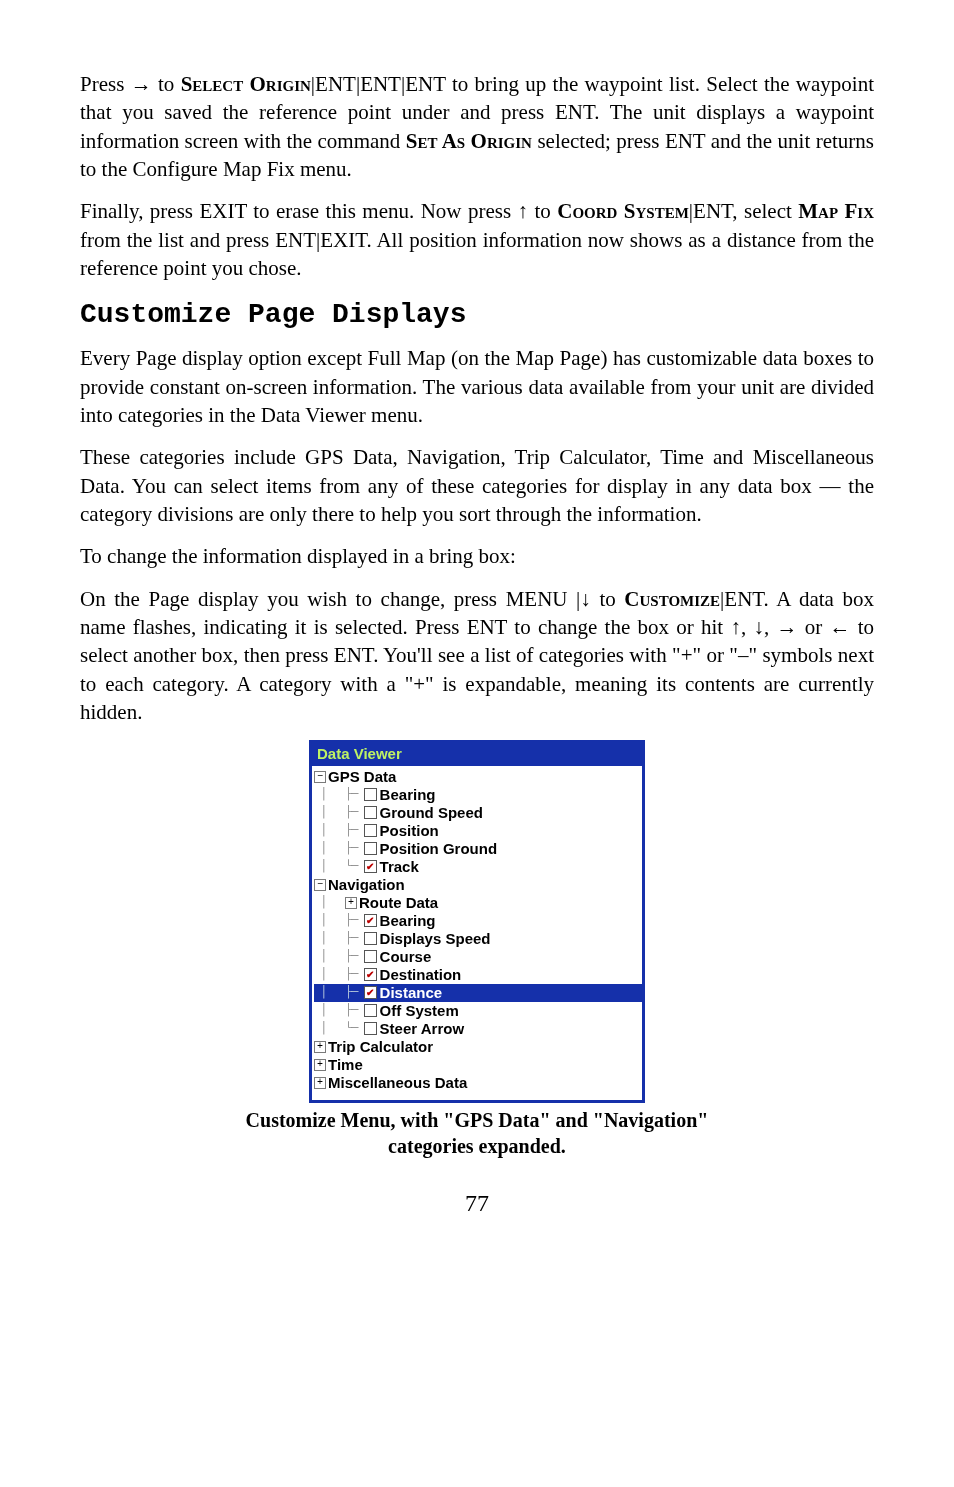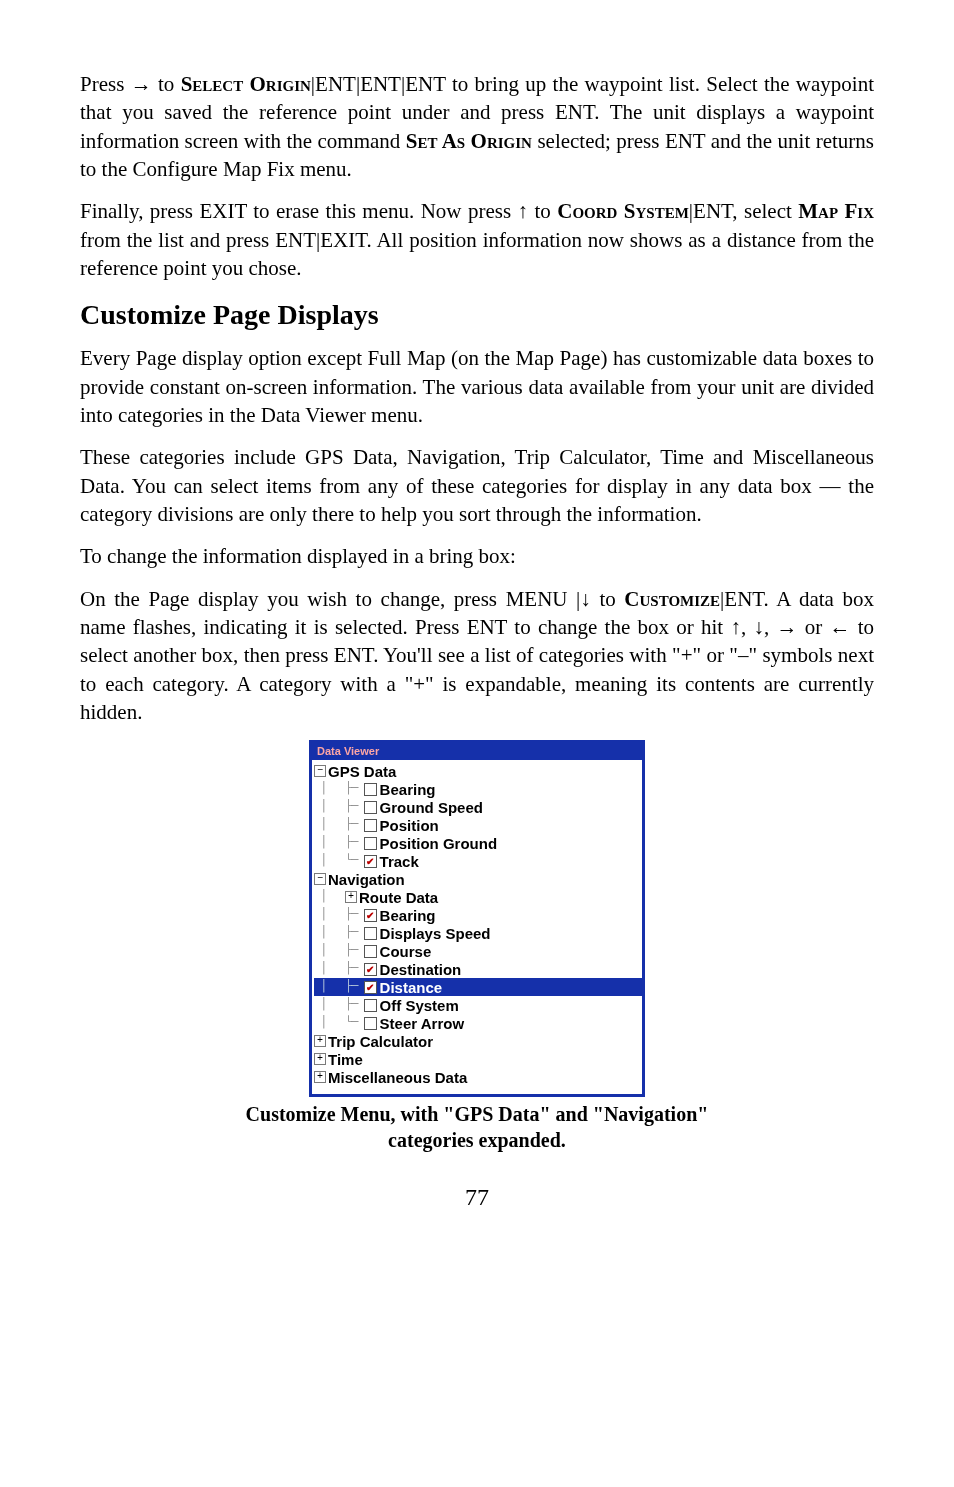--- a/index.html
+++ b/index.html
@@ -13,43 +13,43 @@
     width: 954px;
     box-sizing: border-box;
   }
   p {
     margin: 0 0 14px 0;
     text-align: justify;
   }
   .bold { font-weight: normal; }
   .sc { font-variant: small-caps; font-weight: bold; }
   h2 {
-    font-family: Liberation Serif, serif;
+    font-family: Liberation Mono, monospace;
     font-weight: bold;
     font-size: 28px;
     margin: 14px 0 10px 0;
   }
   .arrow { font-family: Arial, sans-serif; }
   .screenshot-wrap {
     text-align: center;
     margin: 8px 0 4px 0;
   }
   .viewer {
     display: inline-block;
     width: 330px;
     border: 3px solid #1530aa;
     text-align: left;
     font-family: Arial, Helvetica, sans-serif;
     font-size: 15px;
     background: #fff;
   }
   .viewer-title {
     background: #1530aa;
-    color: #fca5a5;
-    font-size: 11px;
+    color: #bef264;
+    font-size: 15px;
     font-weight: bold;
     padding: 1px 5px;
   }
   .tree {
     padding: 2px 0 8px 2px;
   }
   .tree-row {
     white-space: nowrap;
     line-height: 1.15;
     font-weight: bold;

